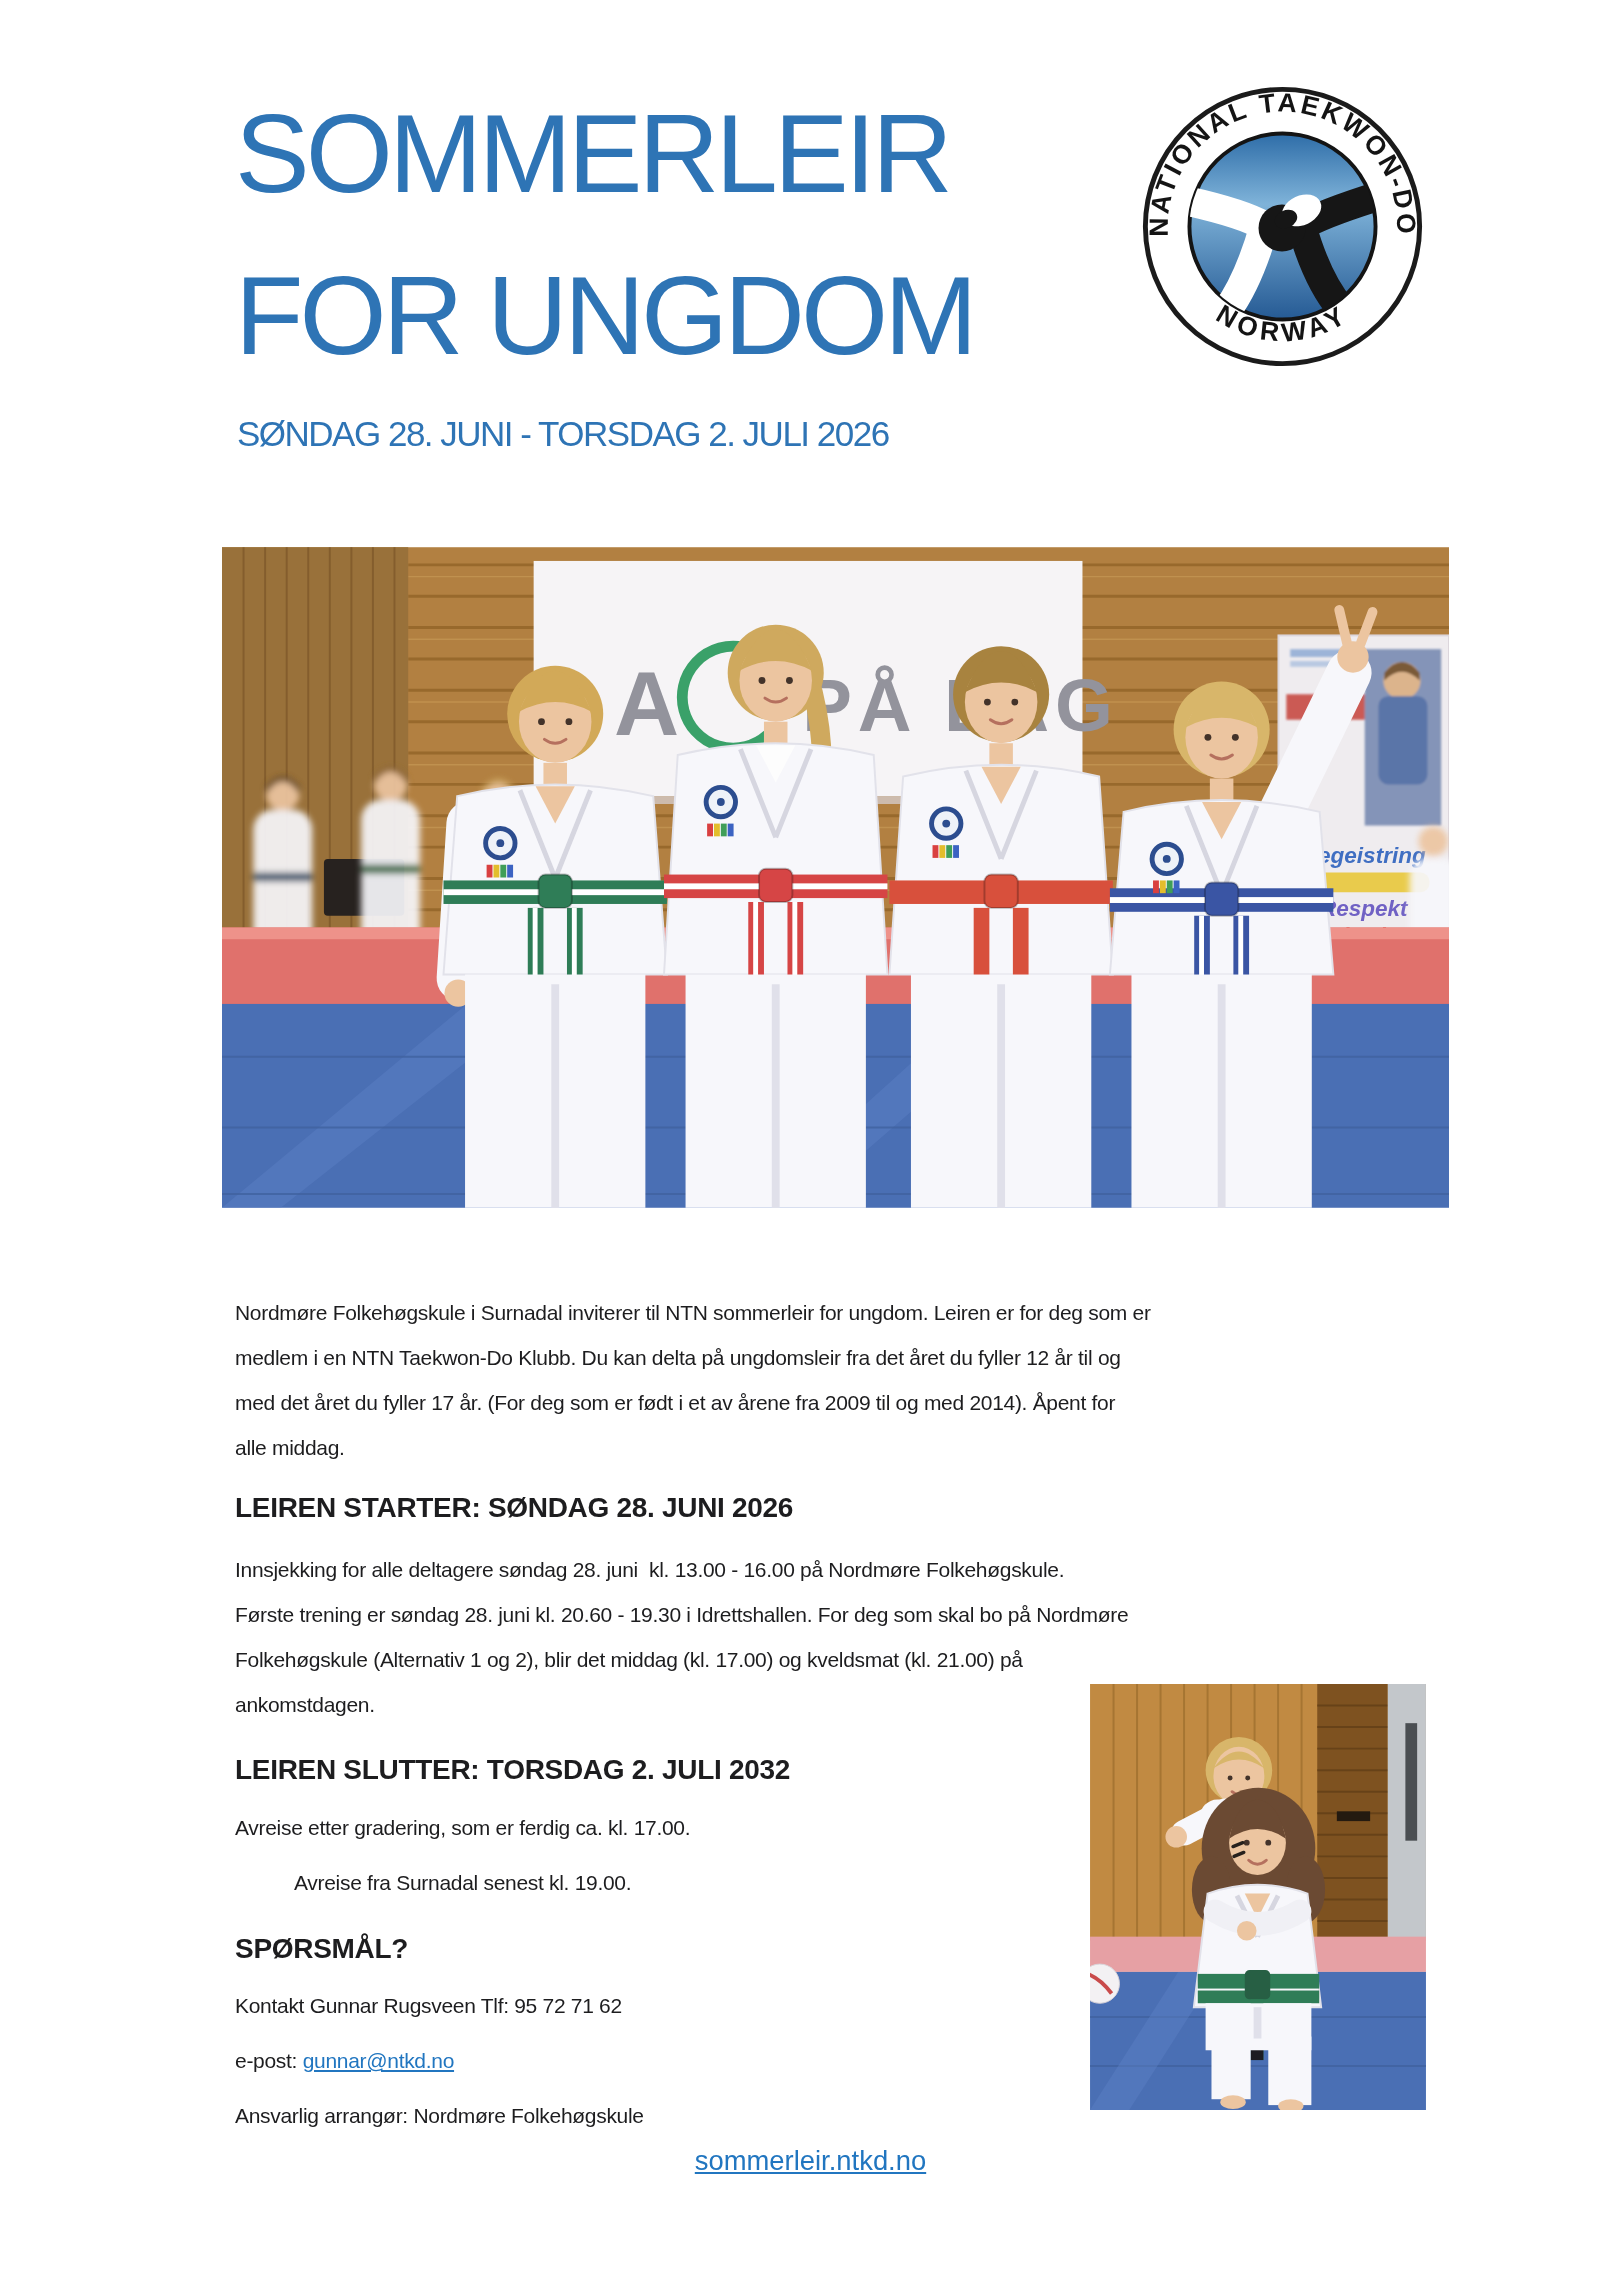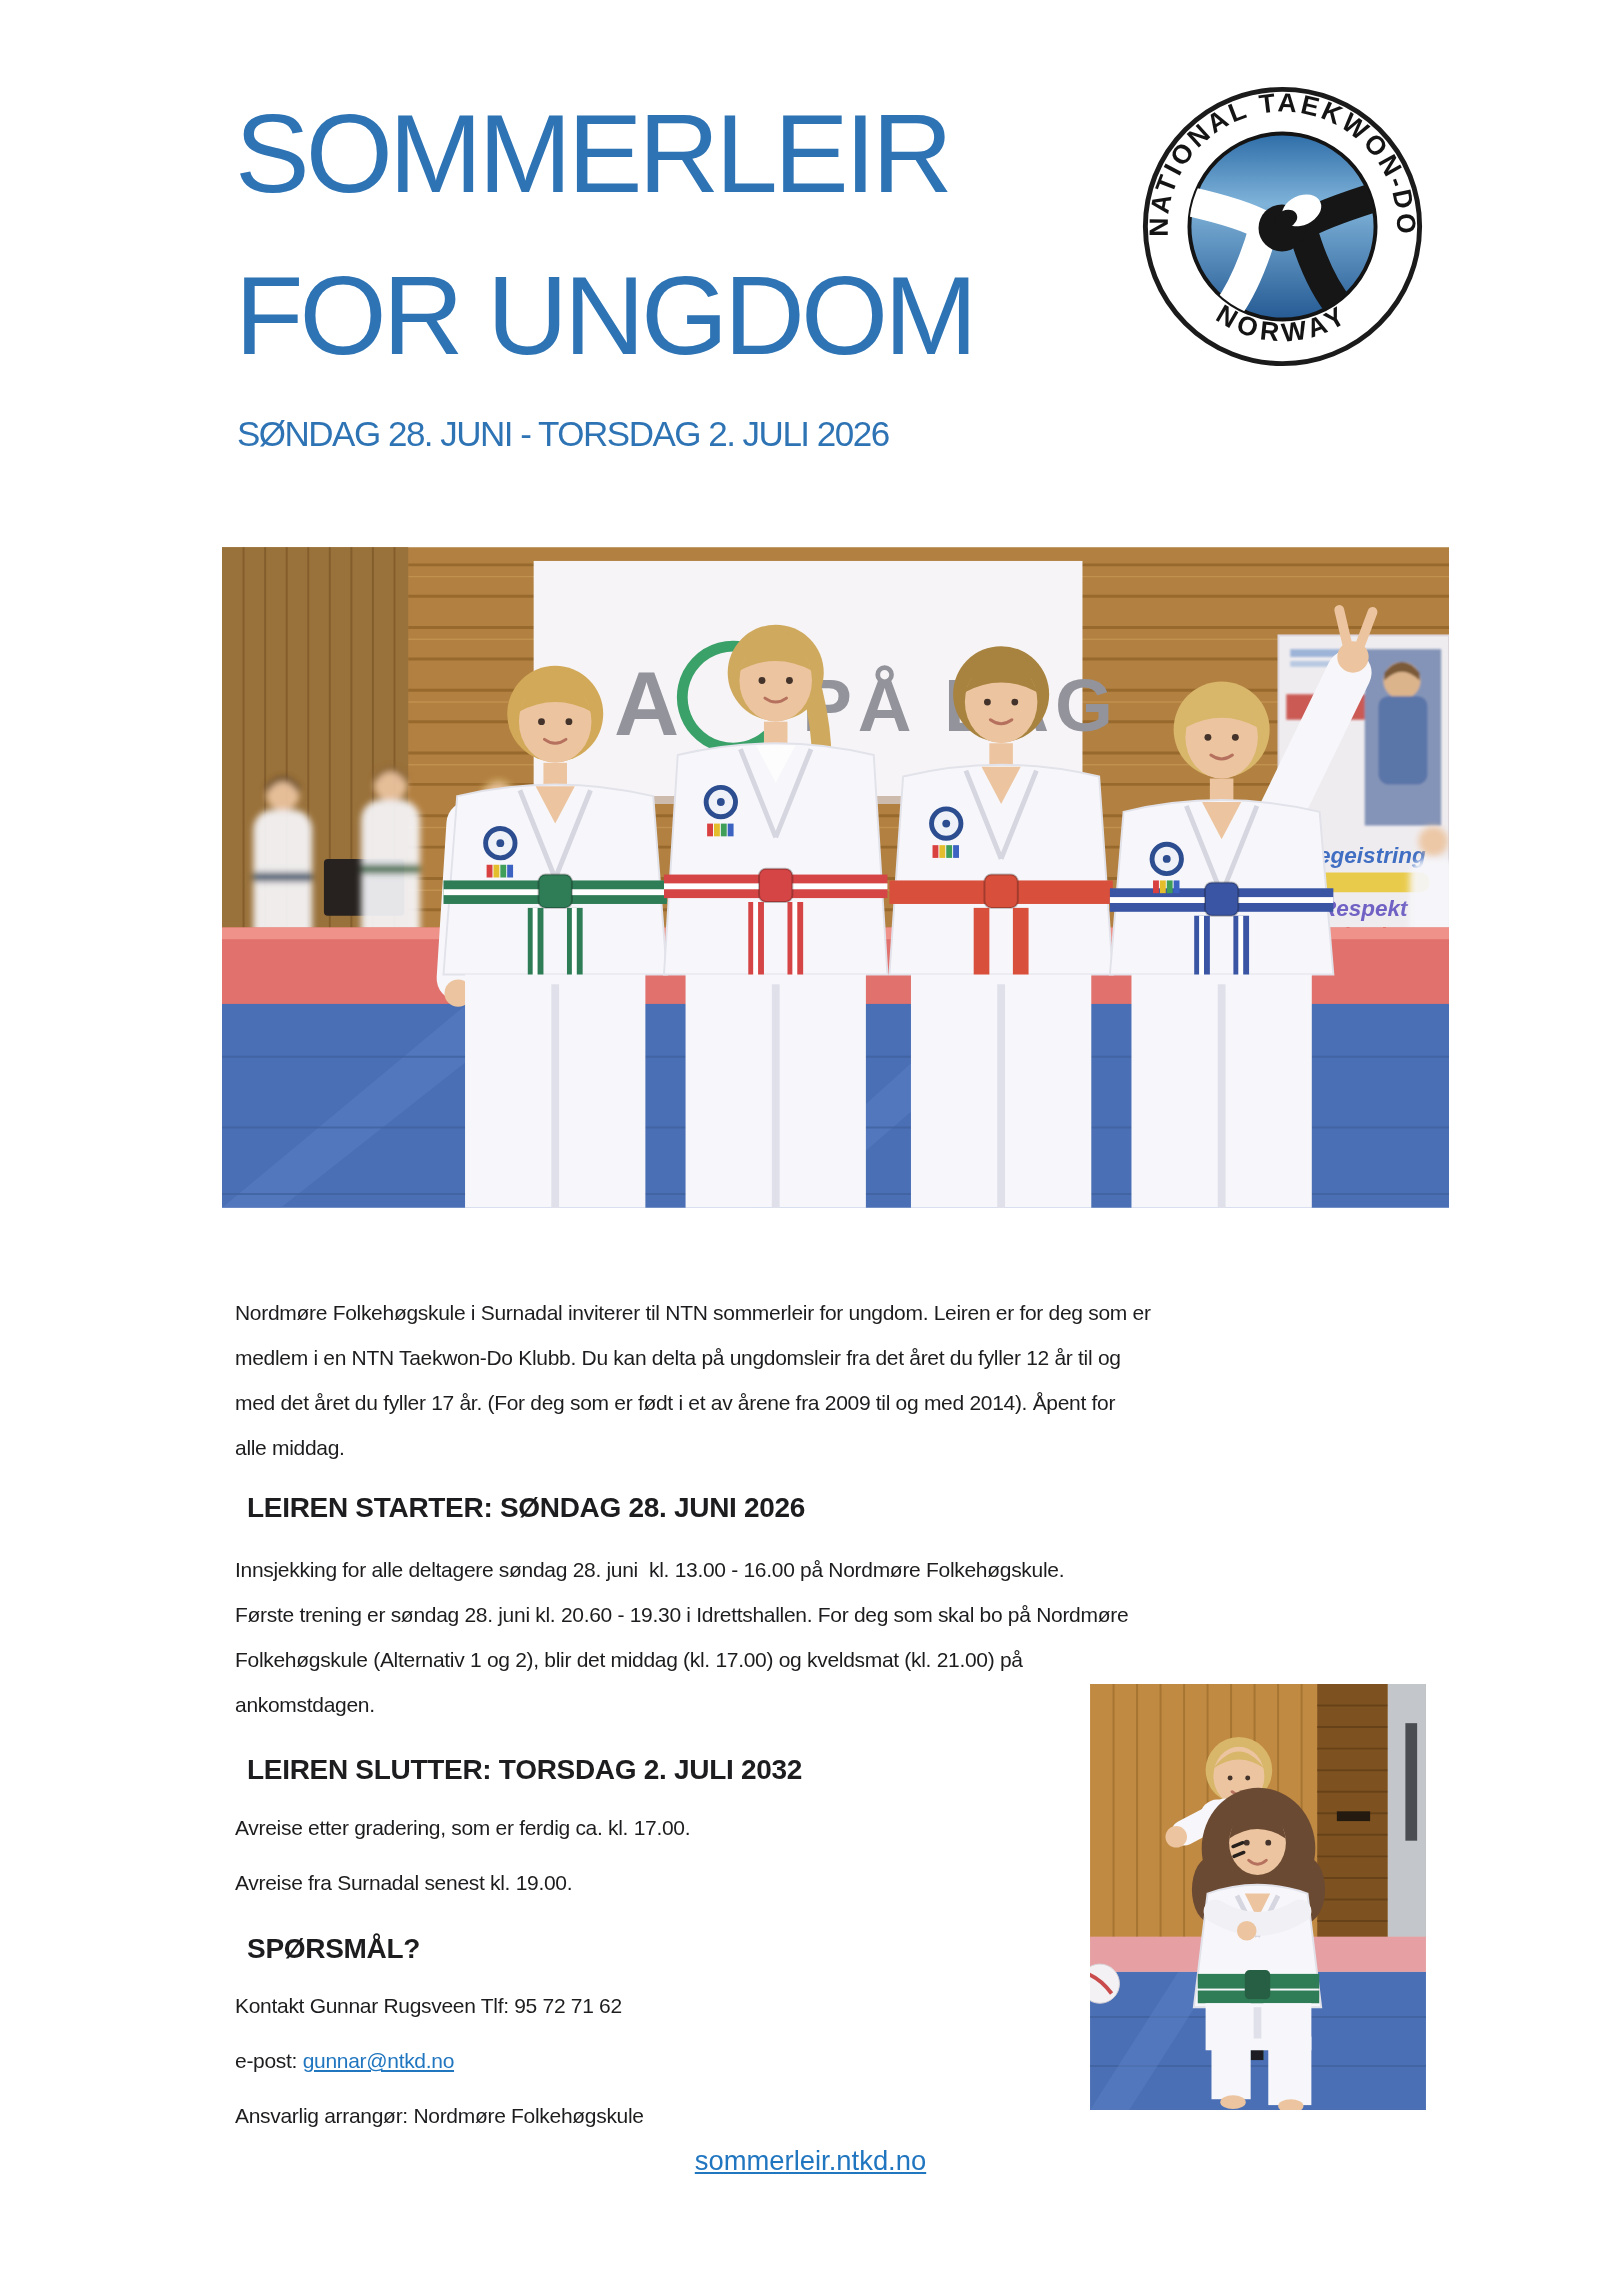--- a/index.html
+++ b/index.html
@@ -10,26 +10,26 @@
   }
   .abs{position:absolute;}
   .title{color:var(--heading_blue);font-size:112px;letter-spacing:-3.9px;line-height:1;white-space:pre;}
   .title-l1{left:235px;top:98px;}
   .title-l2{left:235px;top:260px;}
   .subtitle{left:237px;top:416px;color:var(--heading_blue);font-size:35px;letter-spacing:-1.5px;line-height:1;white-space:pre;}
   .logo-svg{left:1139px;top:83px;width:287px;height:287px;}
   .main-photo{left:222px;top:547px;width:1227px;height:661px;}
   .small-photo{left:1090px;top:1684px;width:336px;height:426px;}
   .body-line{font-size:21px;letter-spacing:-0.3px;line-height:45px;white-space:pre;}
-  .sec-heading{font-size:28px;font-weight:bold;letter-spacing:-0.3px;white-space:pre;margin-left:12px;}
+  .sec-heading{font-size:28px;font-weight:bold;letter-spacing:-0.3px;white-space:pre;}
   .intro{left:235px;top:1290px;}
   .starter-h{left:235px;top:1492px;}
   .starter-b{left:235px;top:1547px;}
   .slutter-h{left:235px;top:1754px;}
-  .slutter-b{left:235px;top:1800px;}
+  .slutter-b{left:235px;top:1800px;text-align:center;}
   .slutter-b .body-line,.sporsmal-b .body-line{line-height:55px;}
   .sporsmal-h{left:235px;top:1933px;}
   .sporsmal-b{left:235px;top:1978px;}
   a.doc-link{color:var(--link_blue);text-decoration:underline;cursor:pointer;text-align:center;}
   .footer{left:0;top:2145px;width:1621px;text-align:center;font-size:27.4px;}
   
   .logo-ring{fill:#ffffff;stroke:#1b1b1b;stroke-width:5;}
   .logo-inner{stroke:#141414;stroke-width:4;}
   .logo-text{font-weight:bold;font-size:27px;letter-spacing:3px;fill:#141414;}
   .logo-text-b{font-weight:bold;font-size:27px;letter-spacing:5px;fill:#141414;}

